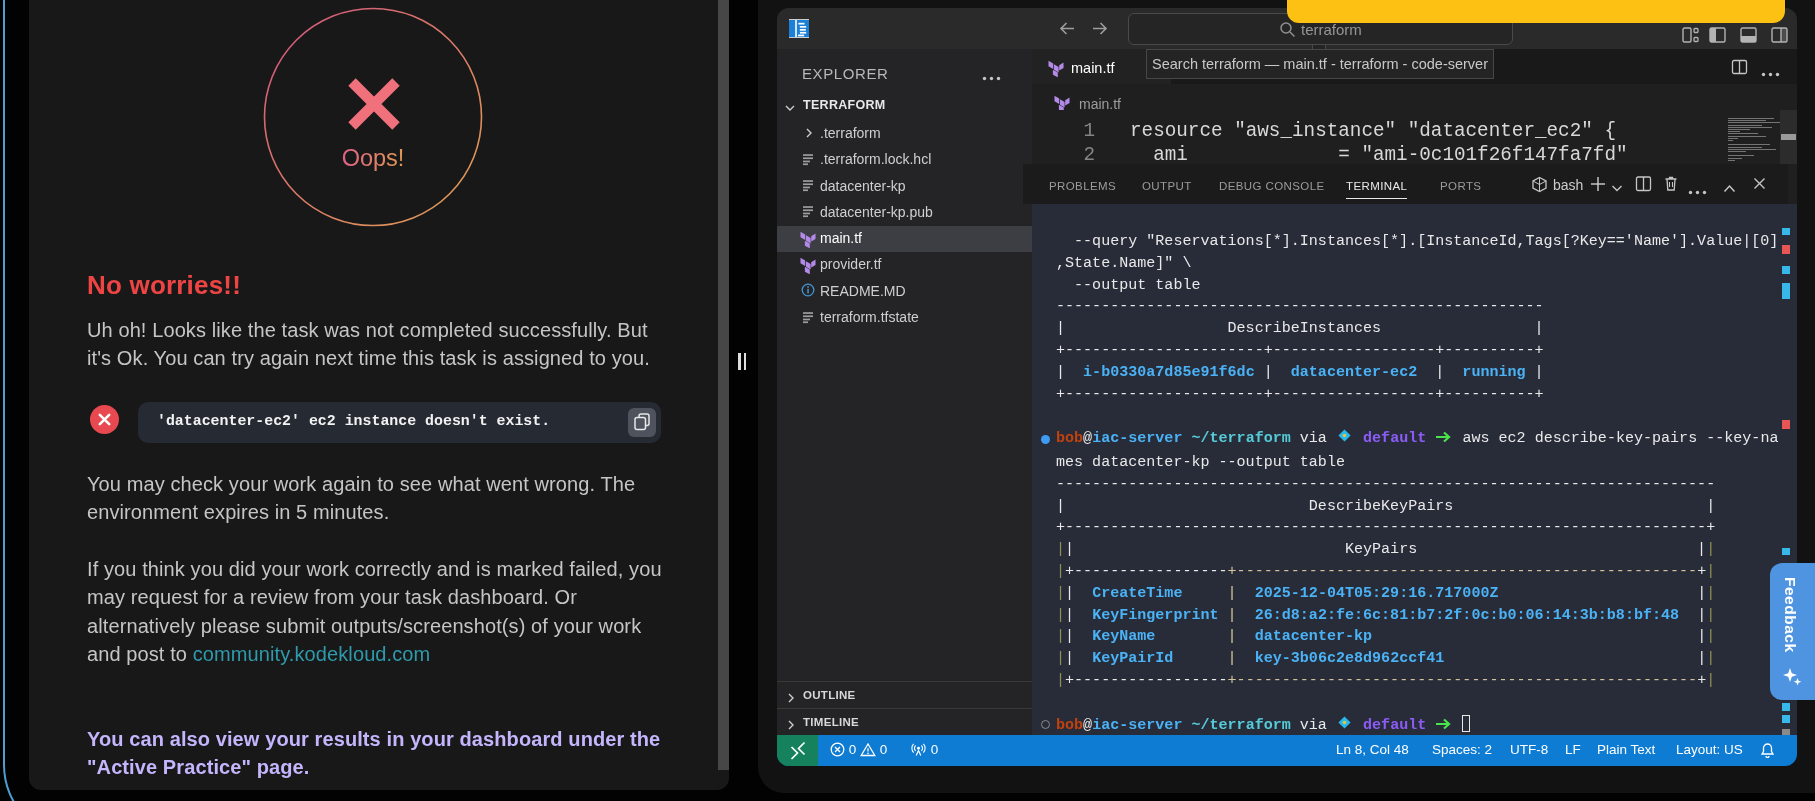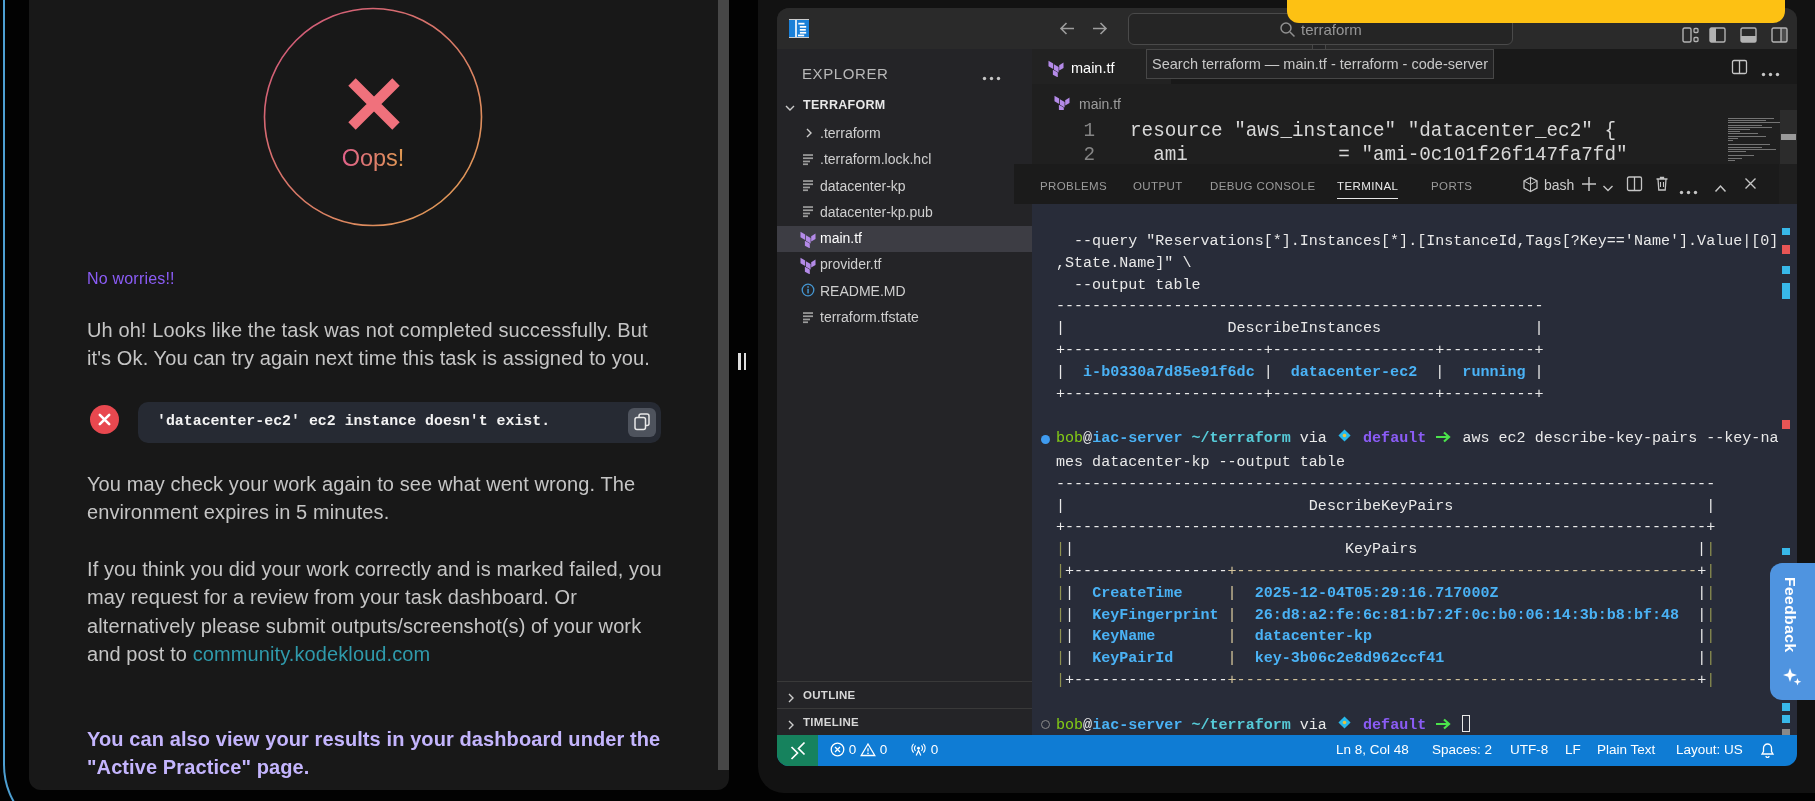--- a/index.html
+++ b/index.html
@@ -2,21 +2,21 @@
 <html><head><meta charset="utf-8"><style>
 *{margin:0;padding:0;box-sizing:border-box}
 html,body{width:1815px;height:801px;background:#020202;overflow:hidden;position:relative;
  font-family:"Liberation Sans",sans-serif;-webkit-font-smoothing:antialiased}
 
 #blueb{position:absolute;left:3px;top:-30px;width:780px;height:870px;border-left:2.5px solid #4d9fd2;border-bottom:2.5px solid #4d9fd2;border-bottom-left-radius:75px}
 #card{position:absolute;left:29px;top:-10px;width:700px;height:800px;background:#181818;border-radius:0 0 12px 12px}
 #lsb{position:absolute;left:718px;top:0;width:11px;height:770px;background:#474747}
 #handle b{position:absolute;top:353px;width:2.5px;height:17px;background:#dedede}
 .oops-svg{position:absolute;left:0;top:0}
-#nw{position:absolute;left:87px;top:270px;font-size:16px;color:#8b5cf6;font-weight:400;letter-spacing:.2px}
+#nw{position:absolute;left:87px;top:270px;font-size:26px;color:#ef4444;font-weight:700;letter-spacing:.2px}
 .para{position:absolute;left:87px;font-size:20px;line-height:28.3px;color:#c5c5c5;letter-spacing:.1px}
 #errrow{position:absolute;left:90px;top:402px}
 #errc{position:absolute;left:0;top:3px;width:29px;height:29px;border-radius:50%;background:#e8484f}
 #errbox{position:absolute;left:48px;top:0;width:523px;height:41px;background:#262a33;border-radius:10px}
 #errbox code{position:absolute;left:19px;top:11px;font-family:"Liberation Mono",monospace;font-size:14.9px;font-weight:bold;color:#f2f2f2;white-space:pre}
 #copyb{position:absolute;left:490px;top:6px;width:28px;height:29px;background:#4e535d;border-radius:6px}
 .link{color:#2f9aab}
 #bold-p{position:absolute;left:87px;top:725px;font-size:20px;line-height:28.3px;color:#c4b5fd;font-weight:bold;letter-spacing:.1px}
 
 #rightbg{position:absolute;left:758px;top:0;width:1057px;height:793px;background:#121212;border-bottom-left-radius:26px}
@@ -49,29 +49,29 @@
 #tab1 .tn{position:absolute;left:39px;top:11px;font-size:14.5px;color:#ffffff}
 #tab1 .fi{position:absolute;left:16px;top:11px}
 #bread{position:absolute;left:255px;top:76px;width:765px;height:26px;background:#1f1f1f}
 #bread .fi{position:absolute;left:22px;top:11px}
 #bread .bn{position:absolute;left:47px;top:11.5px;font-size:14px;color:#9d9d9d}
 #code{position:absolute;left:255px;top:102px;width:765px;height:54px;background:#1f1f1f;overflow:hidden}
 #code pre{position:absolute;left:98px;top:9px;font-family:"Liberation Mono",monospace;font-size:19.3px;line-height:24px;color:#d8d8d8}
 #code .lns{position:absolute;left:51px;top:9px;font-family:"Liberation Mono",monospace;font-size:19.3px;line-height:24px;color:#858585;text-align:right;width:12px}
 #mmslider{position:absolute;left:748px;top:0;width:17px;height:54px;background:rgba(255,255,255,.06)}
 
-#panelh{position:absolute;left:237px;top:156px;width:765px;height:40px;background:#1b1b1b}
+#panelh{position:absolute;left:246px;top:156px;width:765px;height:40px;background:#1b1b1b}
 .ptab{position:absolute;top:16px;font-size:11.5px;color:#9b9b9b;letter-spacing:.4px}
 .ptab.act{color:#e8e8e8;border-bottom:1.5px solid #e8e8e8;padding-bottom:6px}
 #bashlbl{position:absolute;left:530px;top:13px;font-size:14px;color:#cccccc}
 .pico{position:absolute;top:11px;color:#c5c5c5}
 #term{position:absolute;left:255px;top:196px;width:765px;height:531px;background:#282c39}
 #termpre{position:absolute;left:1056px;top:231px;font-family:"Liberation Mono",monospace;font-size:15.05px;line-height:21.8px;color:#e9e9e9;white-space:pre}
 #termpre .b{color:#4ab2f5;font-weight:bold}
-#termpre .y{color:#84cc16;font-weight:normal}
+#termpre .y{color:#c2410c;font-weight:bold}
 #termpre .n{color:#56cbd8;font-weight:bold}
 #termpre .p{color:#8b5cf6;font-weight:bold}
 #termpre .o{color:#8f9150}
 #termpre .t{color:#d6c69c}
 #termpre .c{color:#cfc09a}
 #termpre .dia{display:inline-block;width:27.12px;vertical-align:-2px}
 #termpre .arr{display:inline-block;width:18.08px;vertical-align:-1px}
 #termpre .cur{display:inline-block;width:8px;height:16.5px;border:1.6px solid #e9e9e9;vertical-align:-3px}
 
 #status{position:absolute;left:0;top:727px;width:1020px;height:31px;background:#0f7cd4;color:#fff}

